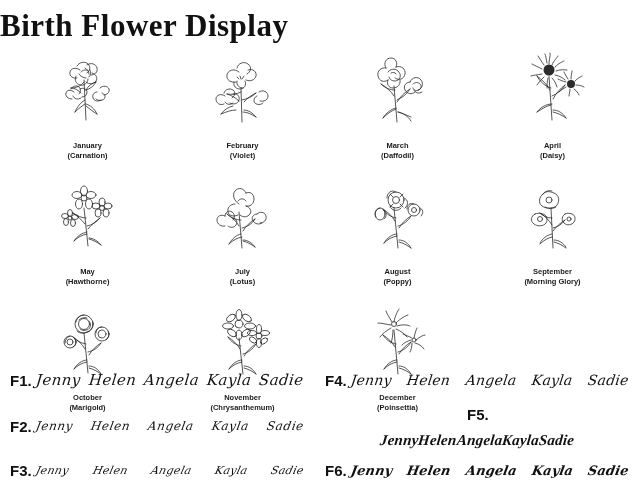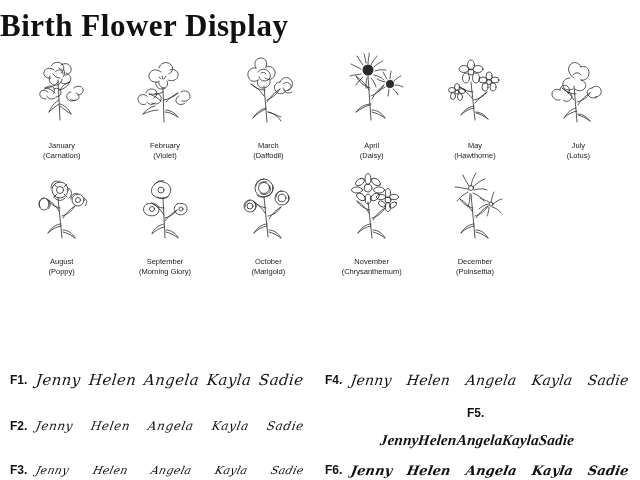--- a/index.html
+++ b/index.html
@@ -25,24 +25,25 @@
     font-family: "Liberation Serif", serif;
     font-size: 31px;
     font-weight: 700;
     letter-spacing: 0.5px;
     color: #111111;
     margin: 8px 0 4px 0;
     line-height: 36px;
   }
   .flower-grid {
     display: grid;
-    grid-template-columns: repeat(6, 1fr);
+    grid-template-columns: repeat(4, 1fr);
     width: 620px;
     margin: 4px auto 0 auto;
-    row-gap: 4px;
+    row-gap: 14px;
+    font-weight: bold;
   }
   .flower-cell {
     display: flex;
     flex-direction: column;
     align-items: center;
     justify-content: flex-start;
   }
   .flower-art {
     width: 96px;
     height: 92px;
@@ -67,21 +68,21 @@
     height: 142px;
   }
   .font-row {
     position: absolute;
     height: 40px;
     display: flex;
     align-items: center;
   }
   .font-code {
     font-family: "Liberation Sans", sans-serif;
-    font-size: 12px;
+    font-size: 15px;
     font-weight: 700;
     color: #111111;
     width: 26px;
     flex: 0 0 26px;
   }
   .names {
     display: flex;
     align-items: center;
     flex: 1 1 auto;
     justify-content: space-between;

